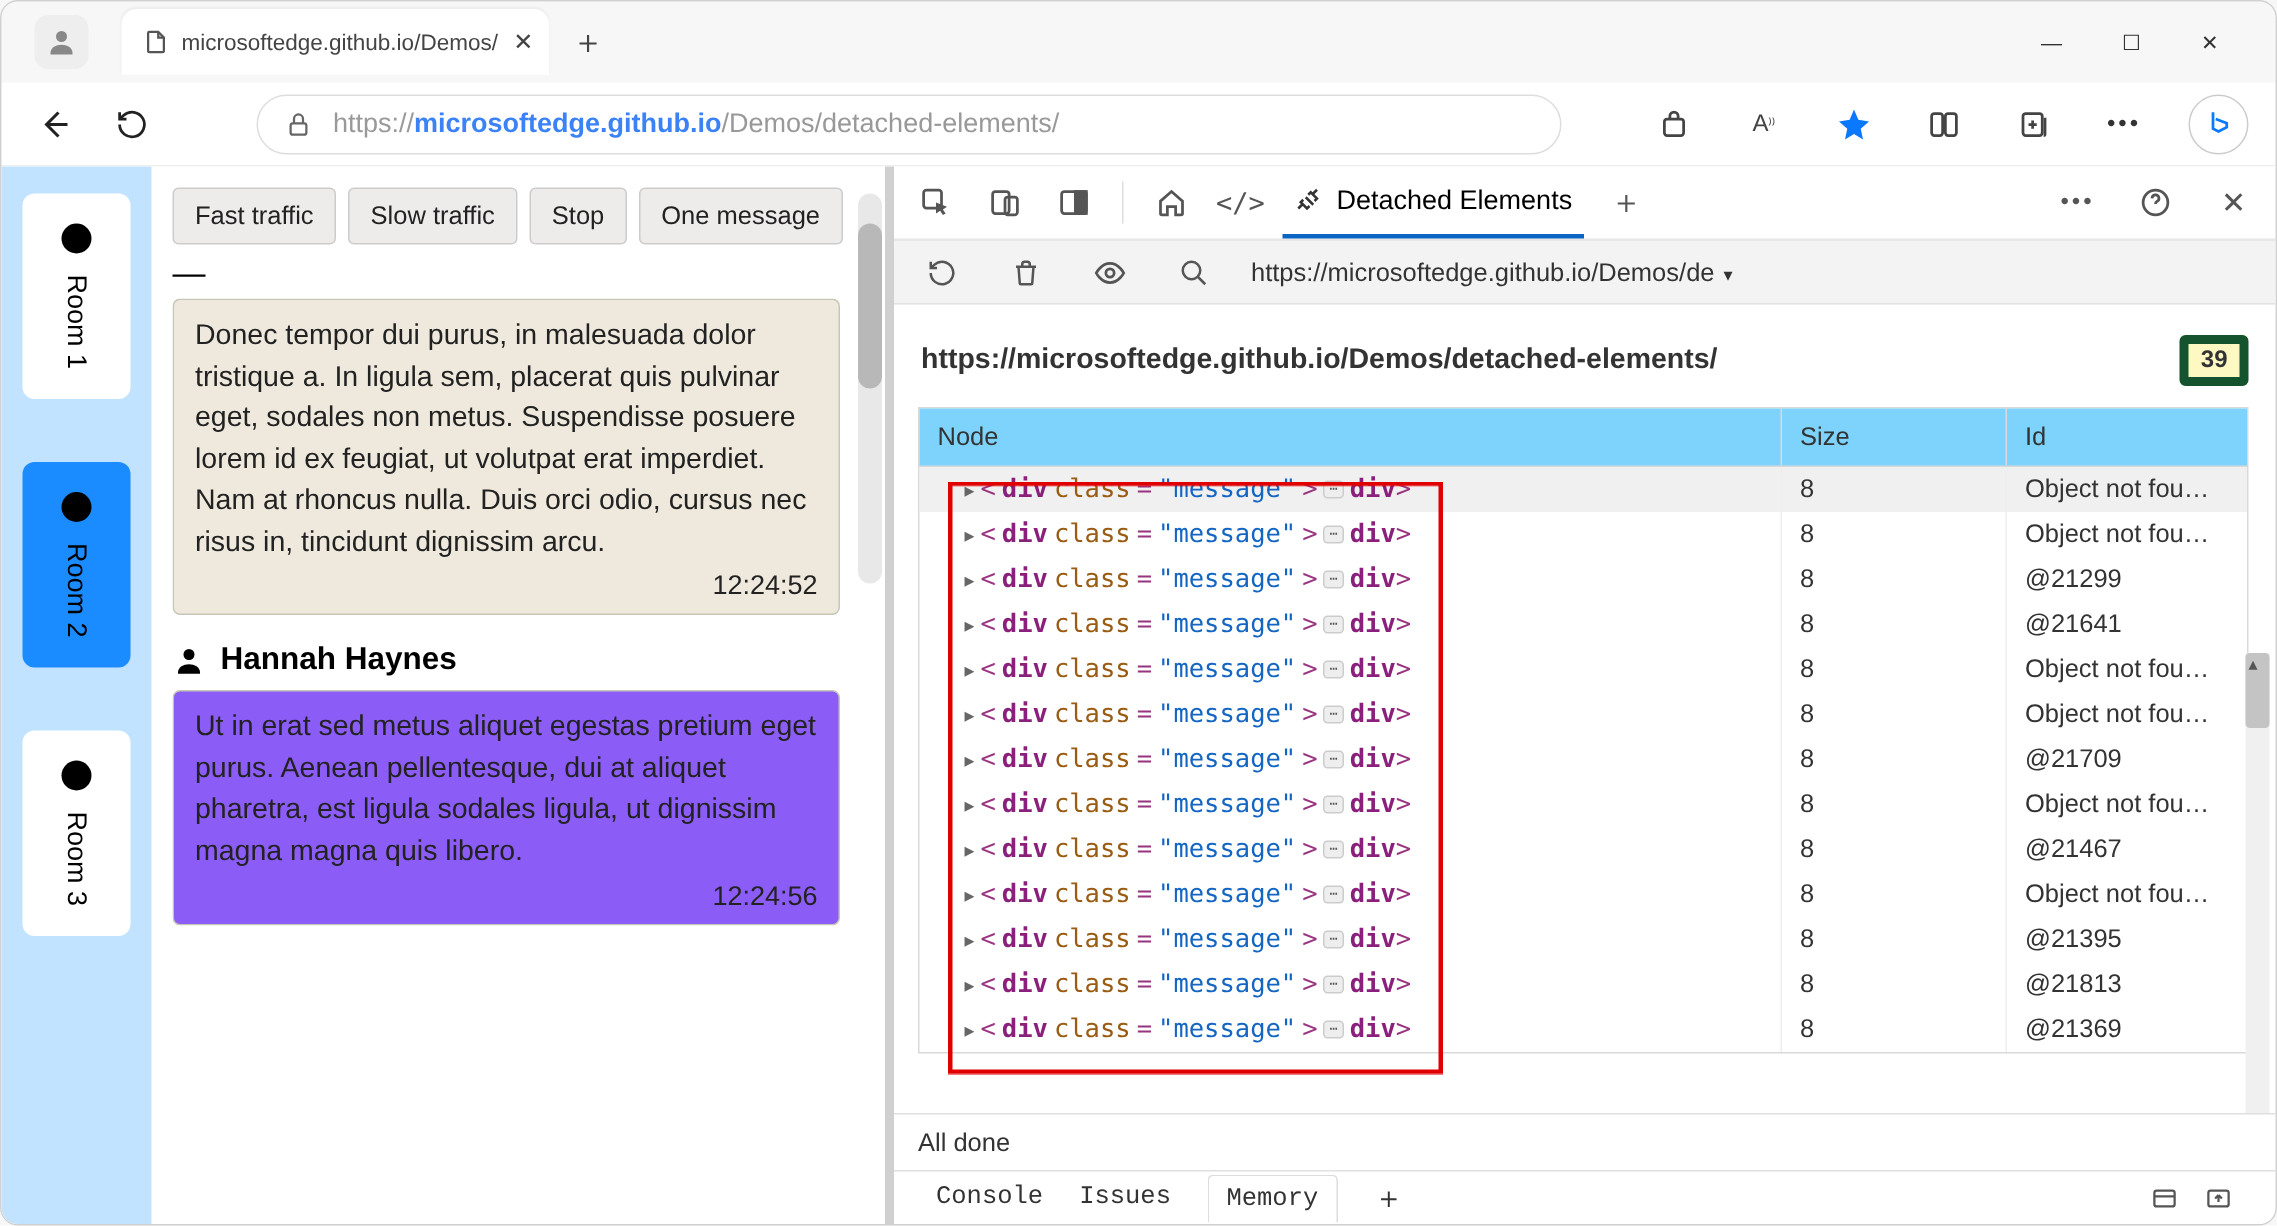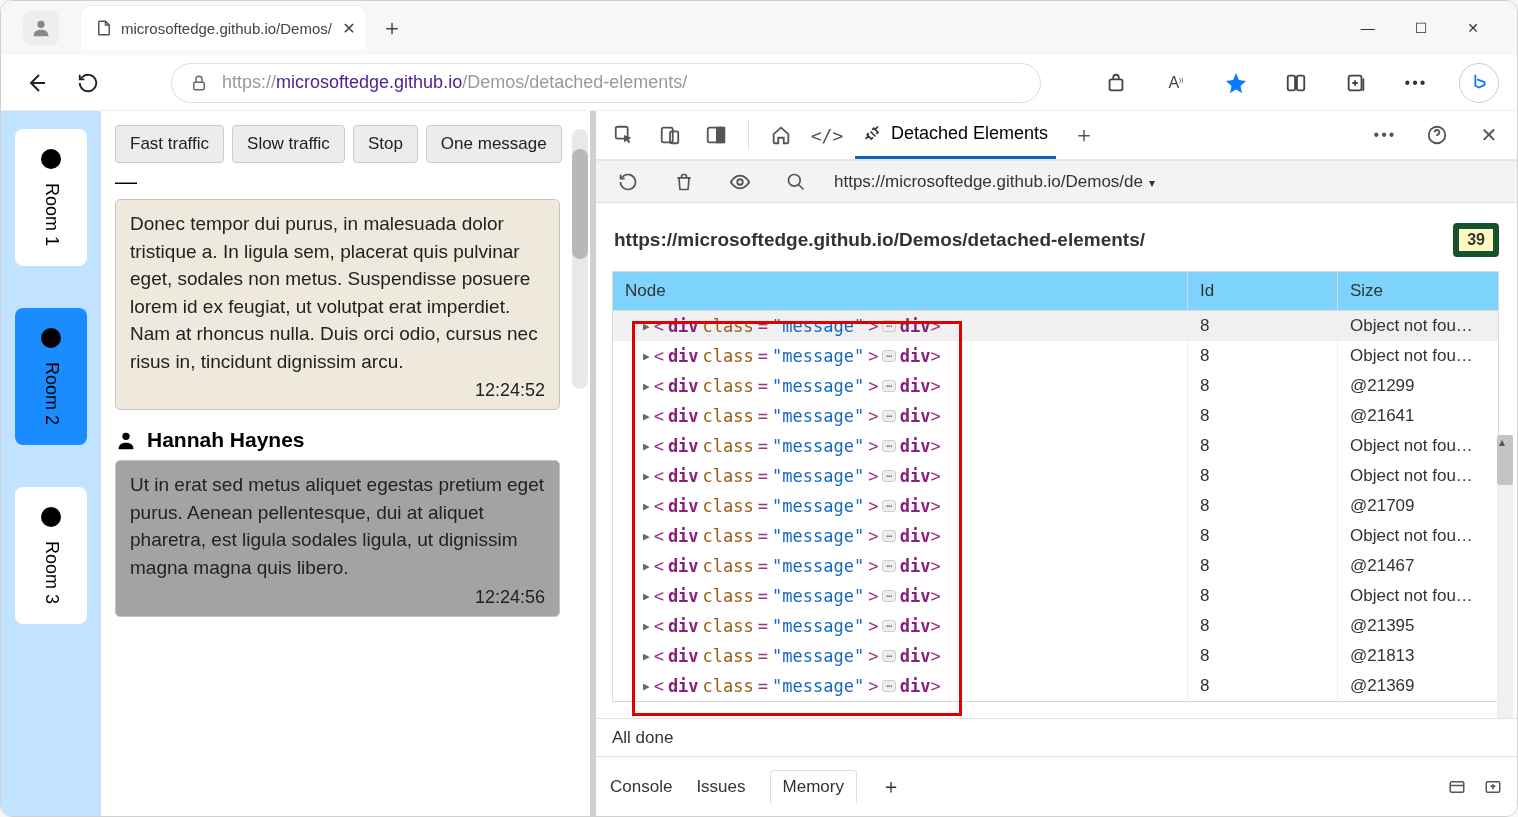--- a/index.html
+++ b/index.html
@@ -17,42 +17,42 @@
 .tab-title { font-size: 15px; color: #444; max-width: 230px; white-space:nowrap; overflow:hidden; text-overflow:ellipsis;}
 .tab-close { width:18px; color:#444; font-size: 16px; text-align:center;}
 .newtab { width:36px; height:36px; display:flex; align-items:center; justify-content:center; font-size:22px; color:#444; margin-left:8px;}
 .win-controls { margin-left:auto; display:flex; gap: 40px; padding-right: 30px;}
 .win-controls span { font-size: 14px; color:#333; }
 
 .navbar { height: 56px; background: #fff; display:flex; align-items:center; padding: 0 18px; gap: 18px; border-bottom: 1px solid #eee;}
 .nav-btn { width: 34px; height:34px; display:flex; align-items:center; justify-content:center; color:#333;}
 .urlbar { flex: 0 0 870px; height: 40px; border-radius: 22px; background:#fff; border:1px solid #ddd; display:flex; align-items:center; padding: 0 18px; gap: 14px;}
 .url { font-size: 18px; color:#999; }
-.url .dark { color:#4c1d95; }
+.url .dark { color:#3b82f6;font-weight:bold; }
 .nav-right { margin-left:auto; display:flex; gap: 26px; align-items:center; }
 .star-fill { color:#0b79ff; }
 .bing { width:40px; height:40px; border-radius:50%; border:1px solid #ccc; display:flex; align-items:center; justify-content:center; color:#0a7aff; font-weight:bold;}
 
 
 .workspace { display:flex; height: calc(100% - 110px); }
 .page { width: 595px; display:flex; background:#fff; border-right: 6px solid #d0d0d0; }
 .room-rail { width: 100px; background:#c2e3ff; padding: 18px 14px; display:flex; flex-direction:column; gap: 42px; }
 .room { background:#fff; border-radius: 8px; padding: 20px 0; display:flex; flex-direction:column; align-items:center; gap: 14px; font-size:18px; font-weight:500; cursor:pointer;}
 .room.active { background:#1a8cff; color:#000; }
 .room-dot { width:20px; height:20px; border-radius:50%; background:#000; }
 .room-label { writing-mode: vertical-rl; transform: none; }
 
 .chat-col { flex:1; padding: 14px 8px 0 14px; display:flex; flex-direction:column; position:relative; }
 .chat-toolbar { display:flex; gap: 8px; }
 .chat-btn { background:#eeebeb; border:1px solid #ccc; border-radius:4px; font-size:17px; padding: 8px 14px; color:#222; cursor:pointer;}
 .hr-mark { font-size: 22px; margin-top: 6px; }
 .msgs { overflow:hidden; margin-top: 4px; padding-right: 22px; }
 .msg { border:1px solid #c7c7b8; border-radius:5px; padding: 10px 14px 6px; font-size:19px; line-height:1.45; color:#222; }
 .msg.beige { background:#eee9dc; }
-.msg.green { background:#a3a3a3; }
+.msg.green { background:#8b5cf6; }
 .msg-time { text-align:right; font-size:18px; margin-top:2px;}
 .sender { display:flex; align-items:center; gap: 10px; font-size:21px; font-weight:700; margin: 18px 0 8px; }
 .scrollbar-stub { position:absolute; right:2px; top:18px; width:16px; height:260px; background:#e8e8e8; border-radius:8px; }
 .scrollbar-thumb { width:100%; height:110px; background:#b8b8b8; border-radius:8px; margin-top:20px;}
 
 
 .devtools { flex:1; background:#fff; display:flex; flex-direction:column; font-size:16px; color:#333;}
 .dt-tabs { height:50px; display:flex; align-items:center; border-bottom: 2px solid #e6e6e6; padding: 0 10px; gap: 10px;}
 .dt-iconbtn { width:36px; height:36px; display:flex; align-items:center; justify-content:center; color:#555;}
 .dt-divider { width:1px; height:28px; background:#ddd; margin: 0 4px;}
@@ -83,21 +83,21 @@
 .attr-v { color:#1466c2;}
 .ellip { background:#eee; border:1px solid #ccc; border-radius:3px; font-size:9px; padding:0 3px; color:#555;}
 
 .red-box { position:absolute; border:3px solid #e00000; width:330px; height:395px; left: 632px; top: 321px; pointer-events:none;}
 .dt-scroll { position:absolute; right:4px; top:232px; width:16px; height:474px; background:#f0f0f0;}
 .dt-scroll-thumb { width:100%; height:50px; background:#c4c4c4; border-radius:3px;}
 .dt-scroll .arrow { position:absolute; left:2px; font-size:12px; color:#555;}
 .dt-scroll .up { top:0;}
 
 .dt-status { height:38px; padding: 0 16px; display:flex; align-items:center; border-top:1px solid #e0e0e0; font-size:17px;}
-.dt-drawer { height:60px; display:flex; align-items:center; padding: 0 14px; gap: 24px; border-top:1px solid #e0e0e0; font-size:17px;}
+.dt-drawer { height:36px; display:flex; align-items:center; padding: 0 28px; gap: 24px; border-top:1px solid #e0e0e0; font-size:17px;font-family:Liberation Mono, monospace;}
 .dt-drawer .mem { border:1px solid #ddd; padding: 6px 12px; border-radius:4px 4px 0 0; border-bottom:none;}
 .dt-drawer-right { margin-left:auto; display:flex; gap:16px;}
 
 svg { display:block; }
 </style>
 </head>
 <body>
 
 <div class="titlebar">
   <div class="avatar-btn">
@@ -301,22 +301,22 @@
     </div>
 
     <div class="dt-body">
       <div class="dt-heading">
         <span>https://microsoftedge.github.io/Demos/detached-elements/</span>
         <span class="count-badge">39</span>
       </div>
       <div class="dt-table">
         <div class="dt-head">
           <div>Node</div>
+          <div>Size</div>
           <div>Id</div>
-          <div>Size</div>
         </div>
         <div id="dt-rows">
             <div class="dt-row sel">
               <div class="node-cell">
                 <span class="tri">▶</span>
                 <span class="angle">&lt;</span>
                 <span class="tag">div</span> 
                 <span class="attr-n">class</span>
                 <span class="angle">=</span>
                 <span class="attr-v">"message"</span>

